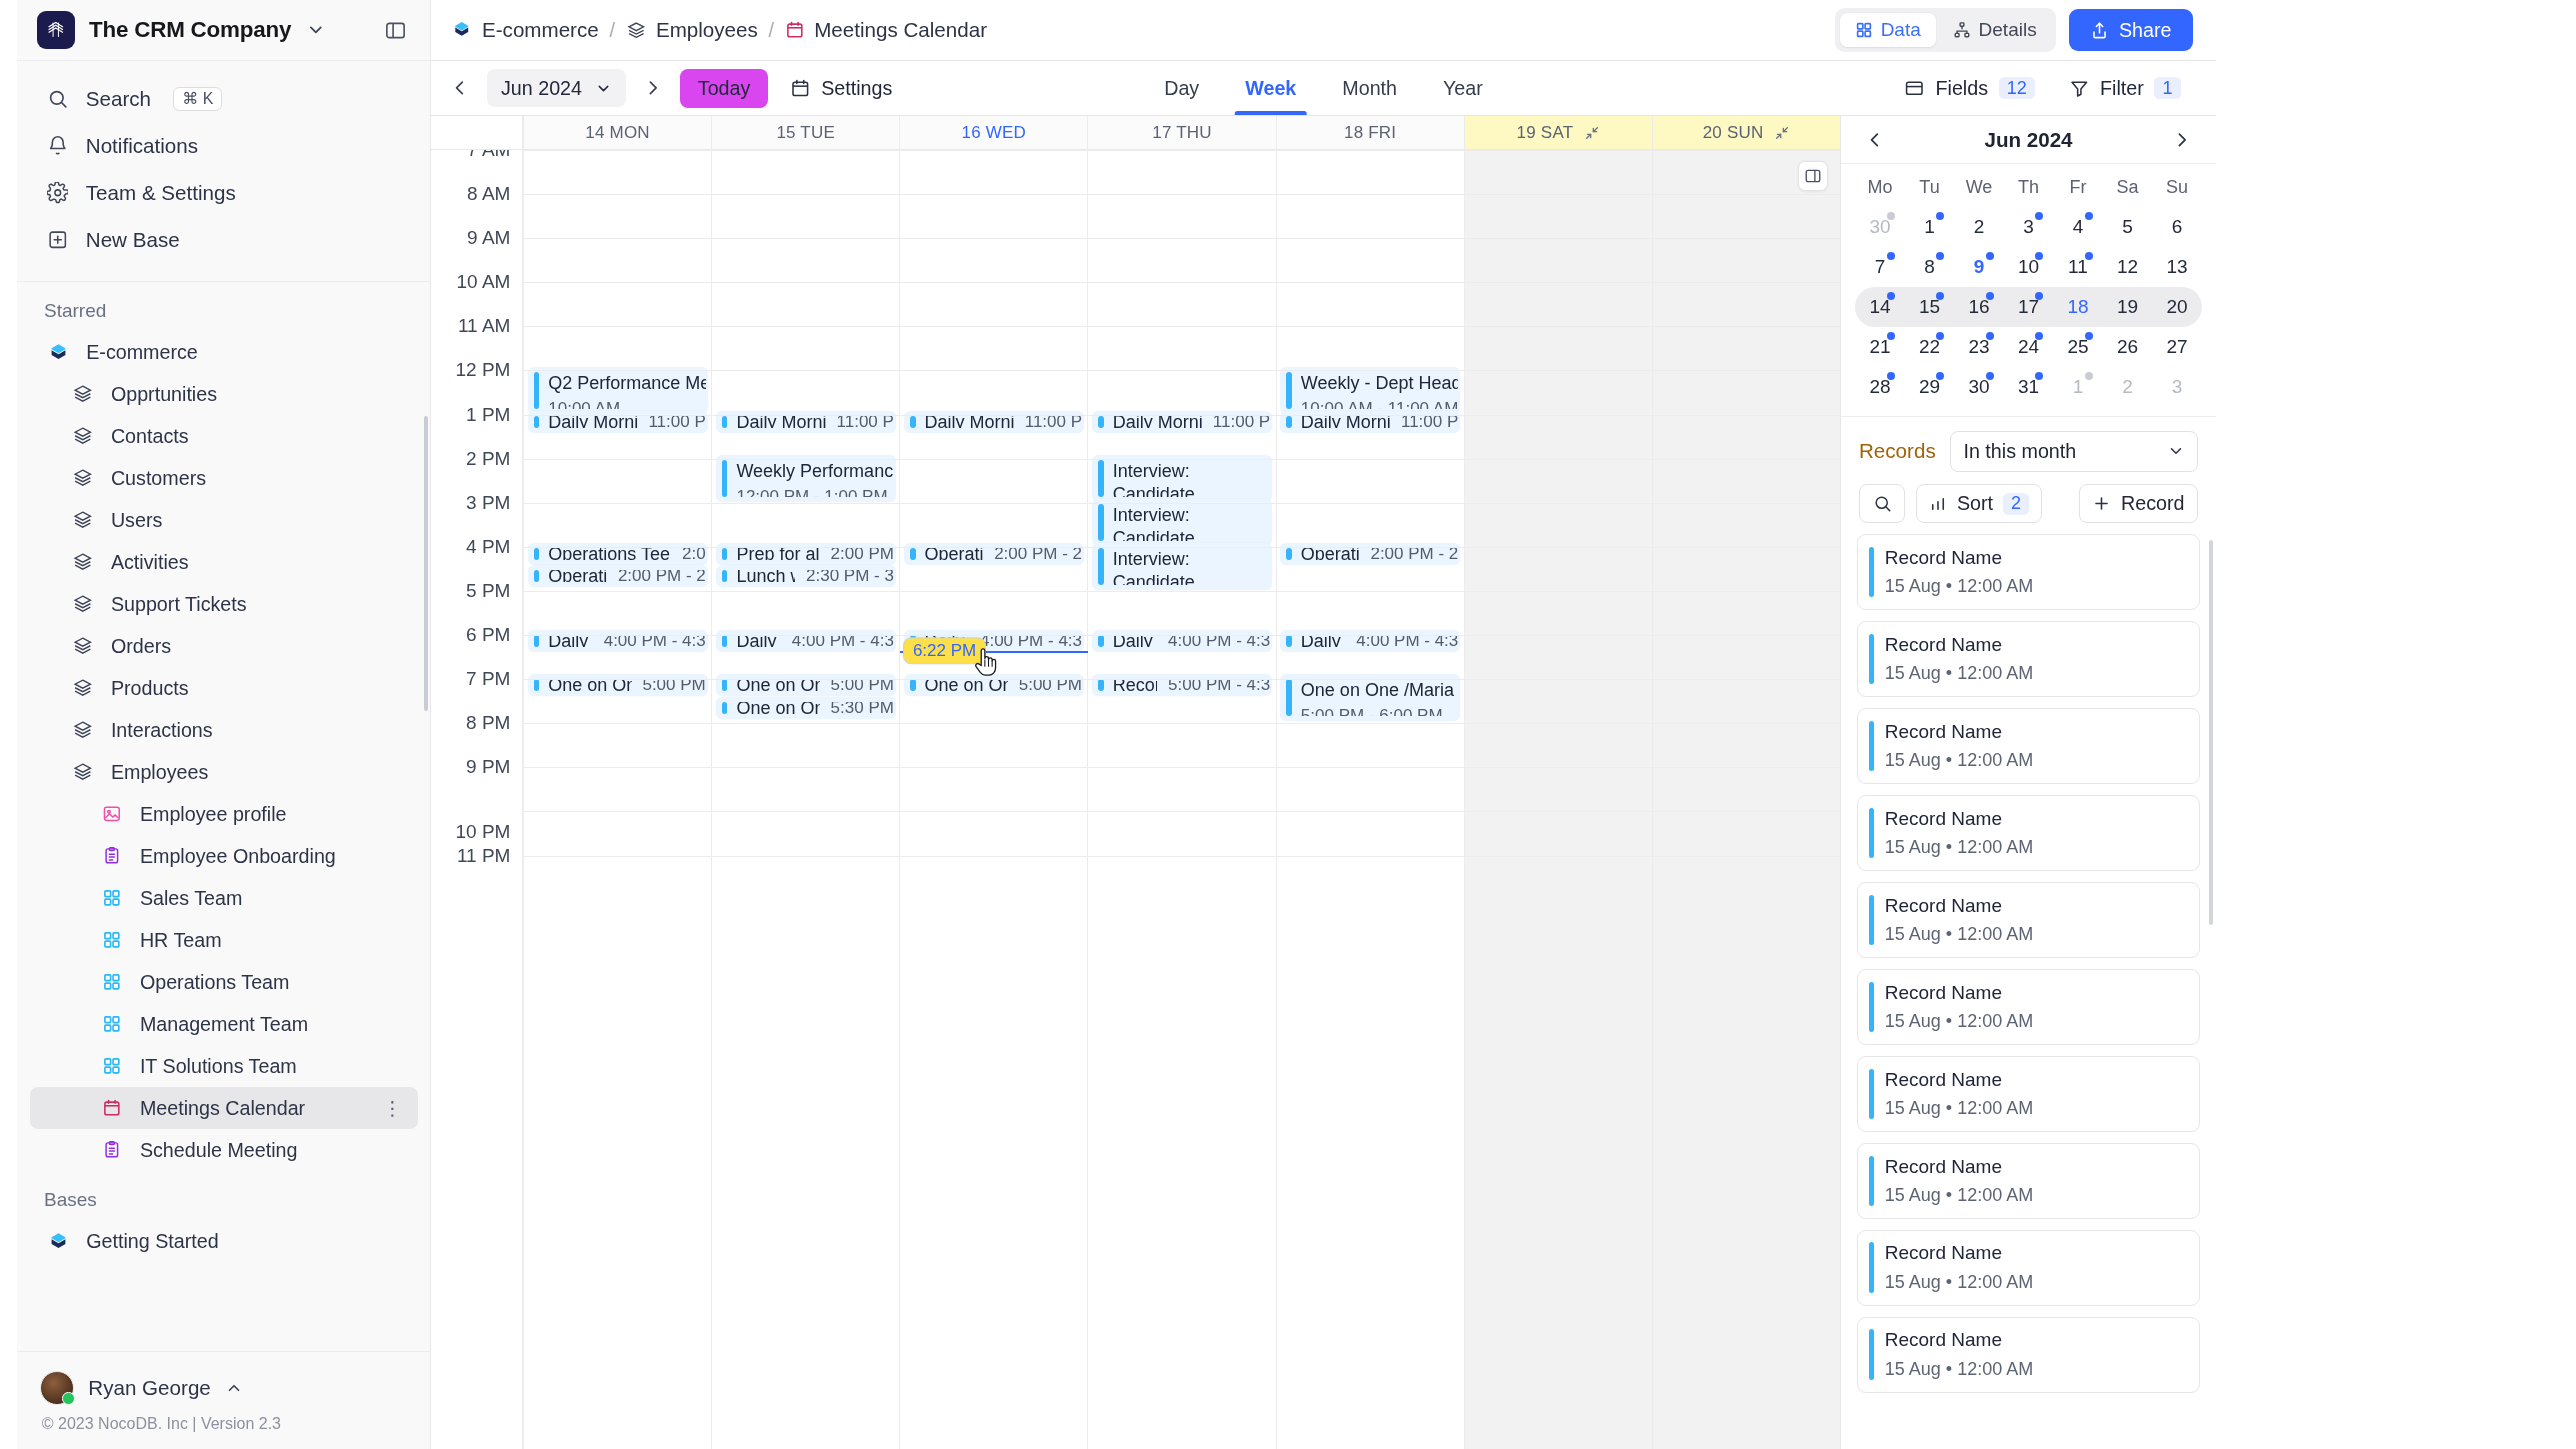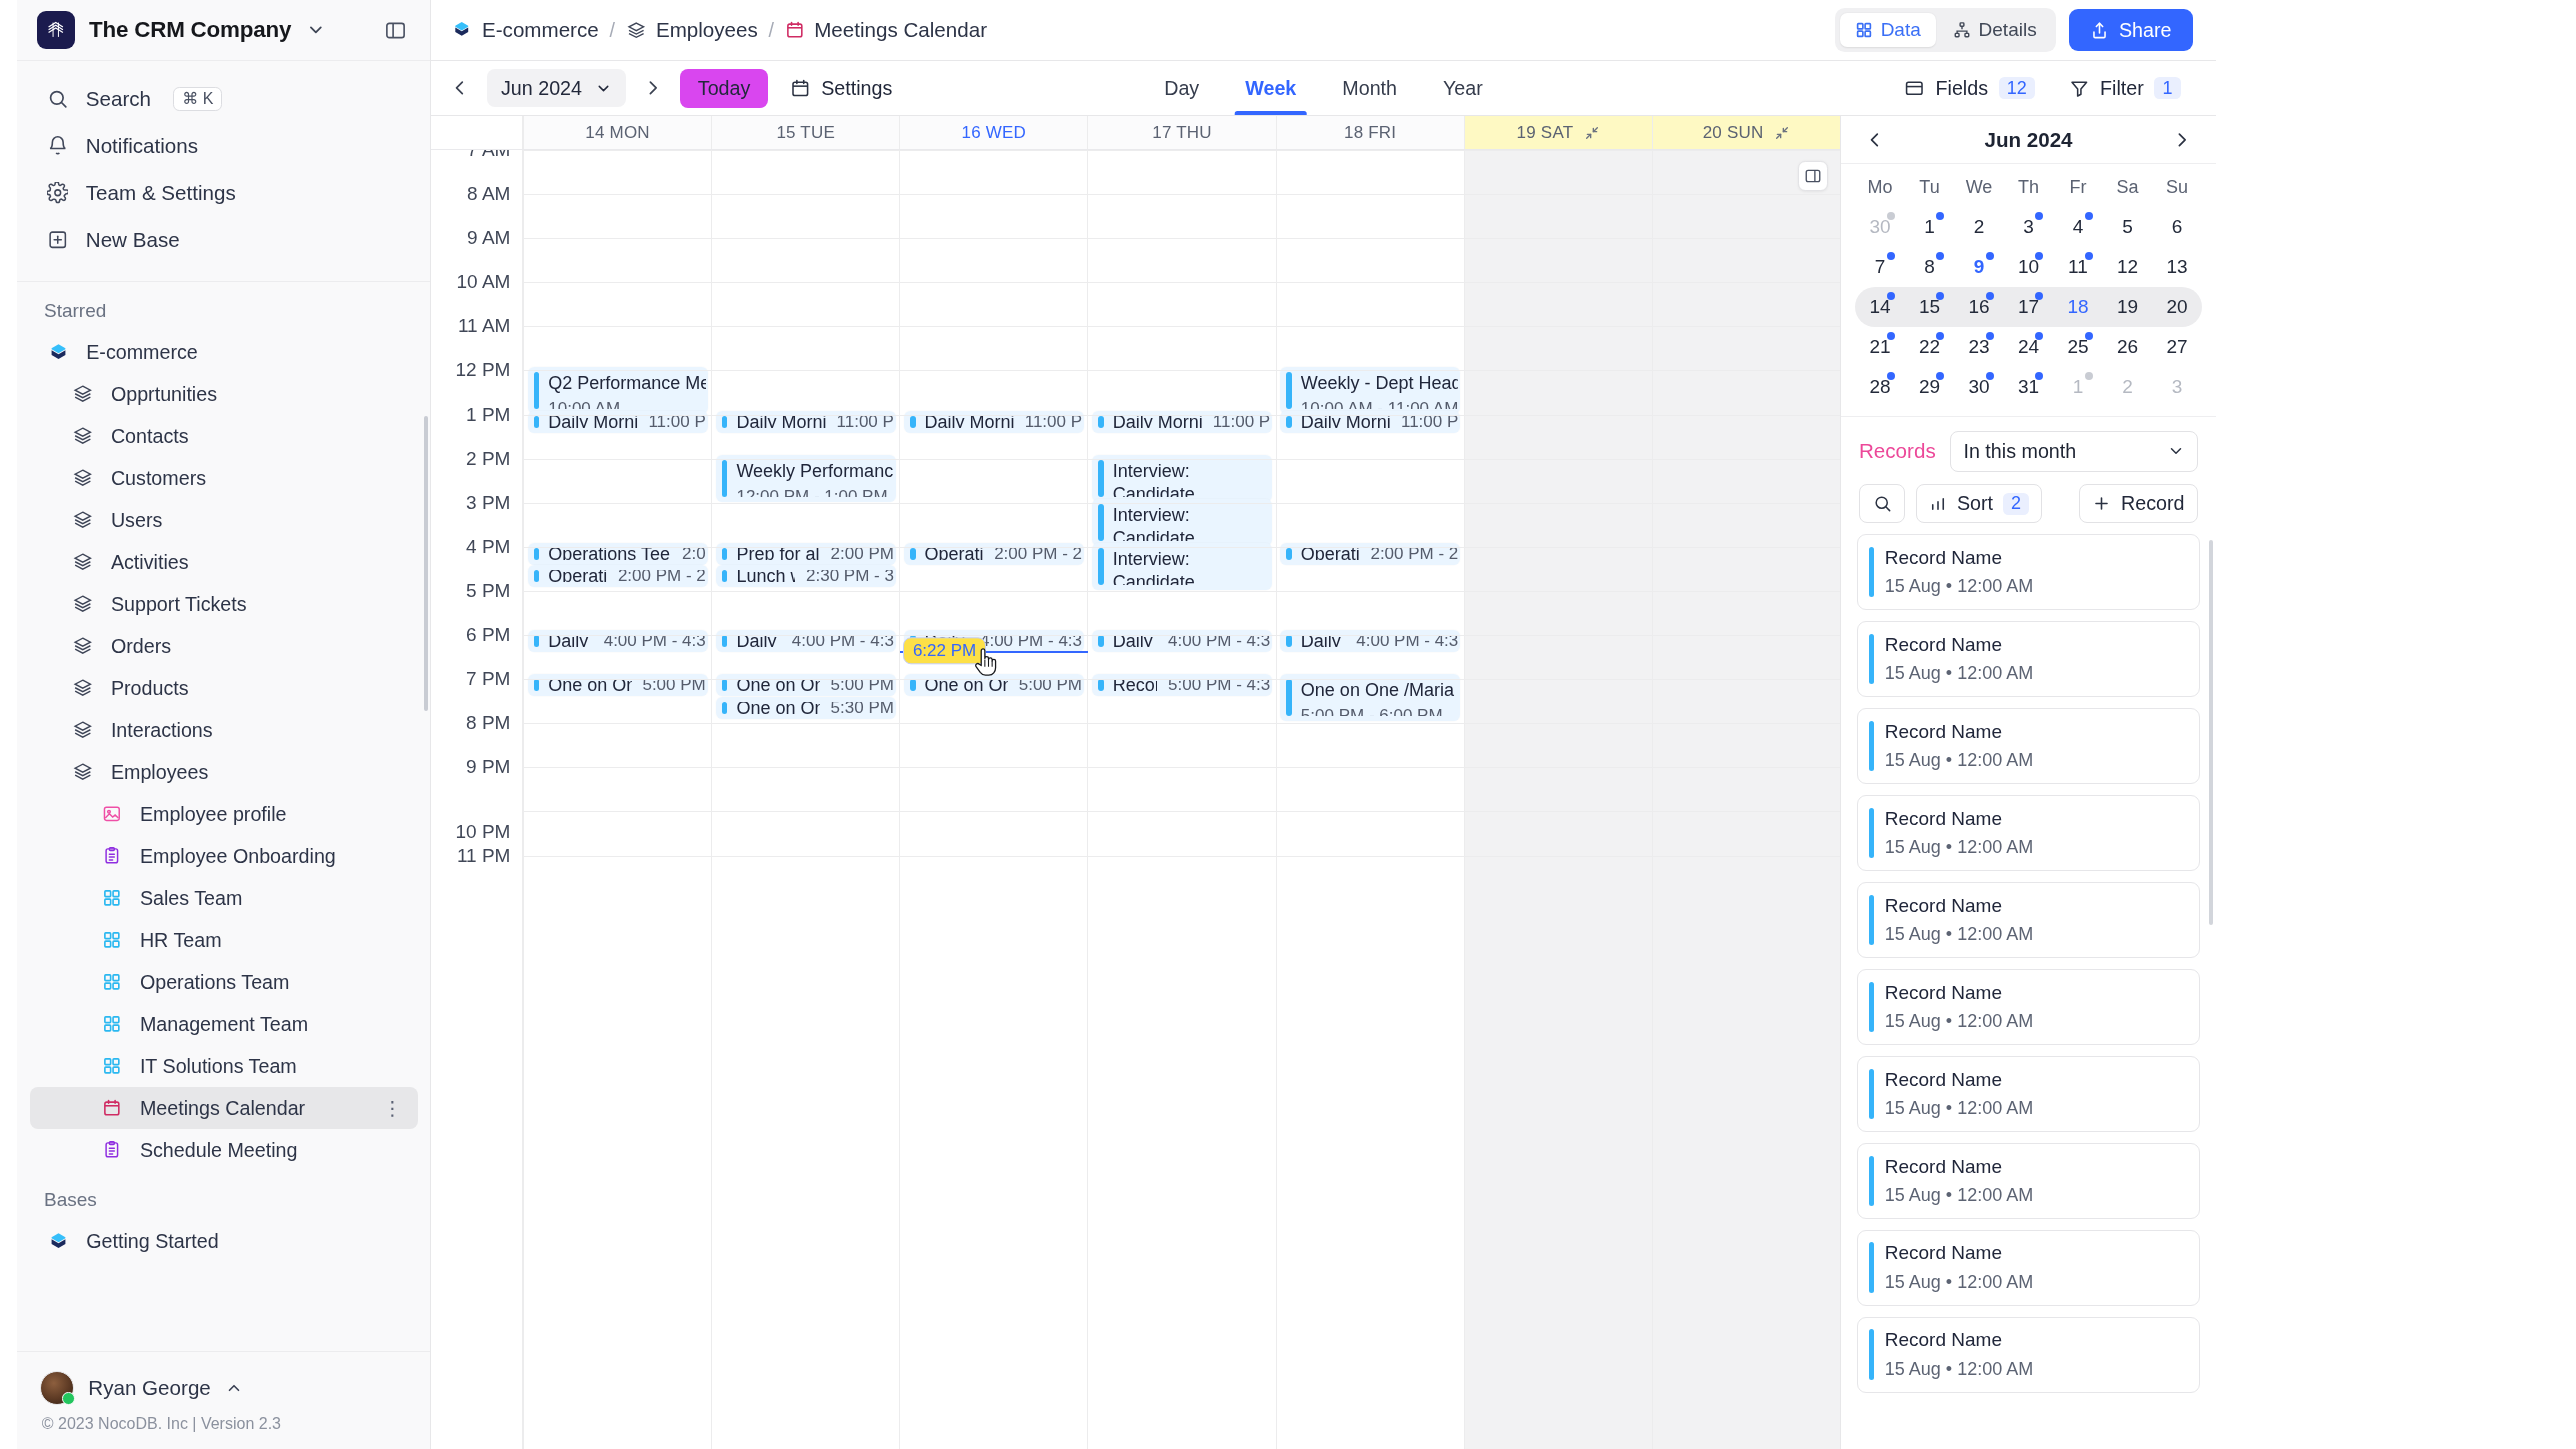--- a/index.html
+++ b/index.html
@@ -234,21 +234,21 @@
     background: #3366ff; top: 5.4px; right: 9.8px;
   }
   .dcell .evdot.grey { background: #c9ccd3; }
   .mini-week { display: grid; grid-template-columns: repeat(7,1fr); border-radius: 20.6px; }
   .mini-week.selected { background: #ececee; }
 
   .rec-head {
     display: flex; align-items: center; gap: 14.3px; padding: 14.3px 18px 7.2px 18px;
     border-top: 0.9px solid #eeeef0;
   }
-  .rec-label { font-size: 20.6px; color: #ec4899; }
+  .rec-label { font-size: 20.6px; color: #a16207; }
   .rec-select {
     flex: 1; display: flex; align-items: center; justify-content: space-between;
     border: 0.9px solid #e2e2e5; border-radius: 8px; padding: 8px 12.5px;
     font-size: 19.7px; color: #1e2433; cursor: pointer;
   }
   .rec-tools { display: flex; align-items: center; gap: 10.7px; padding: 5.4px 18px 10.7px 18px; }
   .sq-btn {
     border: 0.9px solid #e2e2e5; border-radius: 8px; height: 39px; min-width: 39px;
     display: flex; align-items: center; justify-content: center; gap: 9.8px;
     padding: 0 12.5px; font-size: 19.7px; color: #22283a; cursor: pointer; background: #fff;

